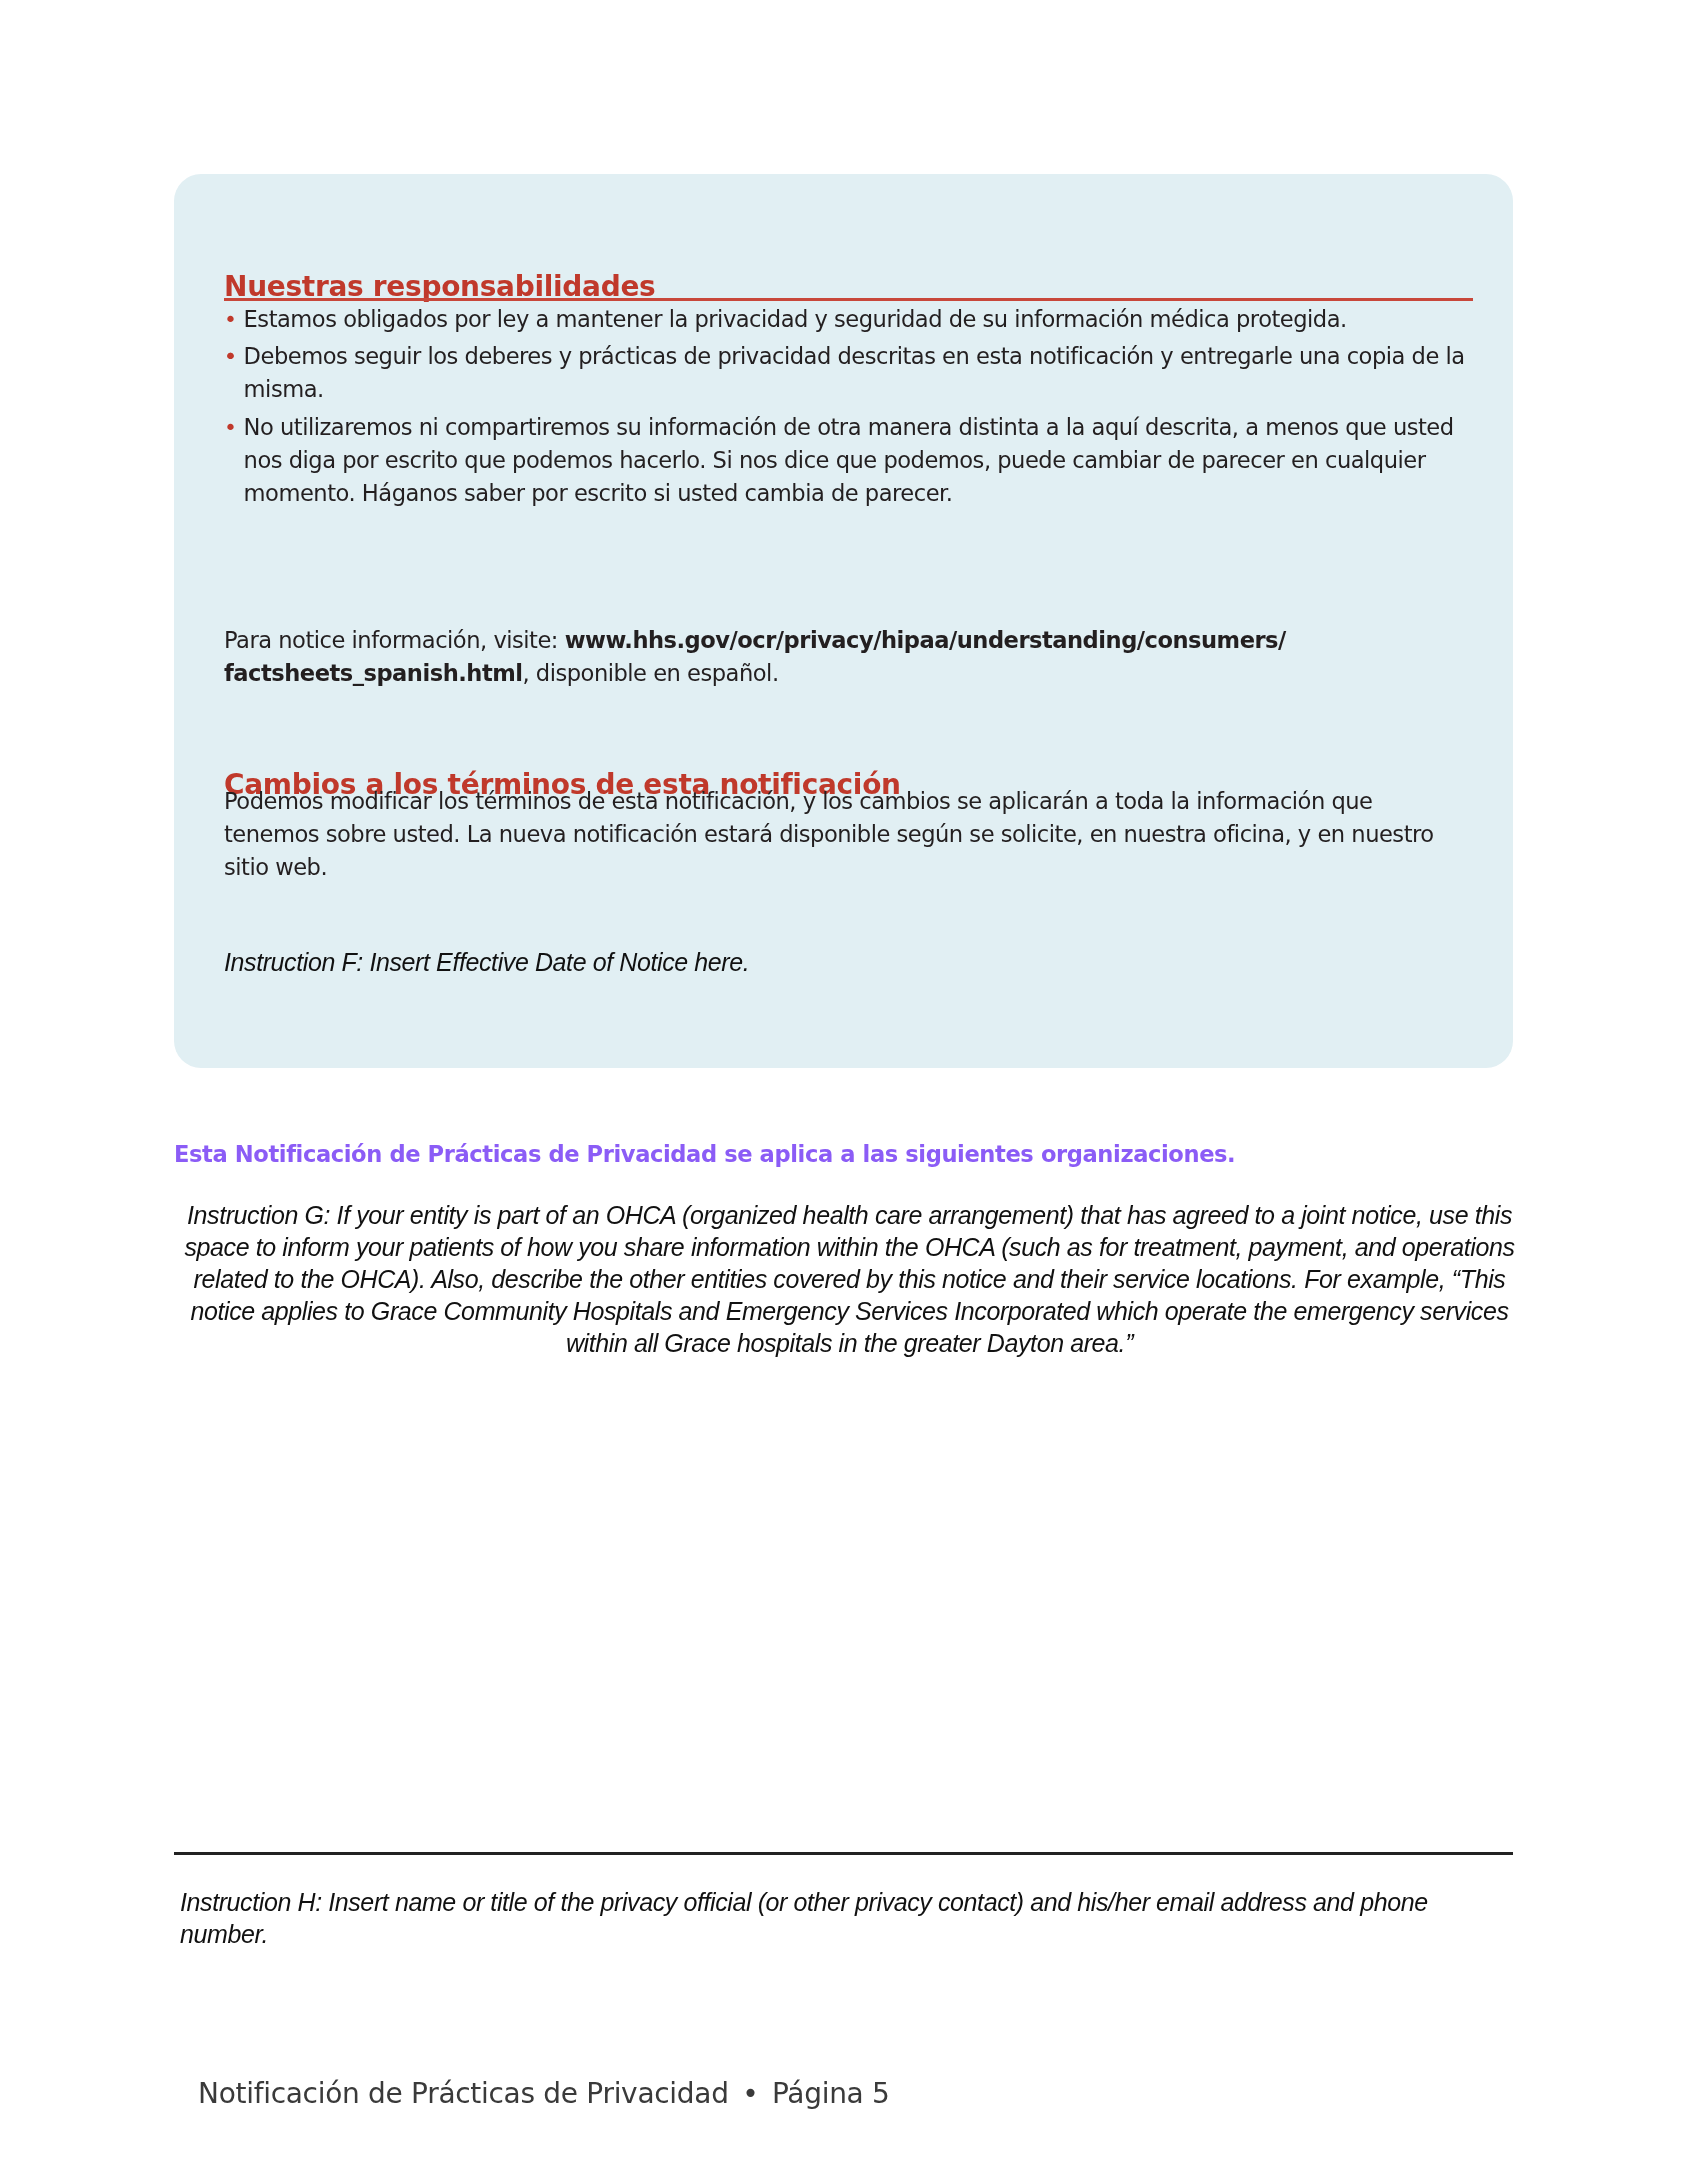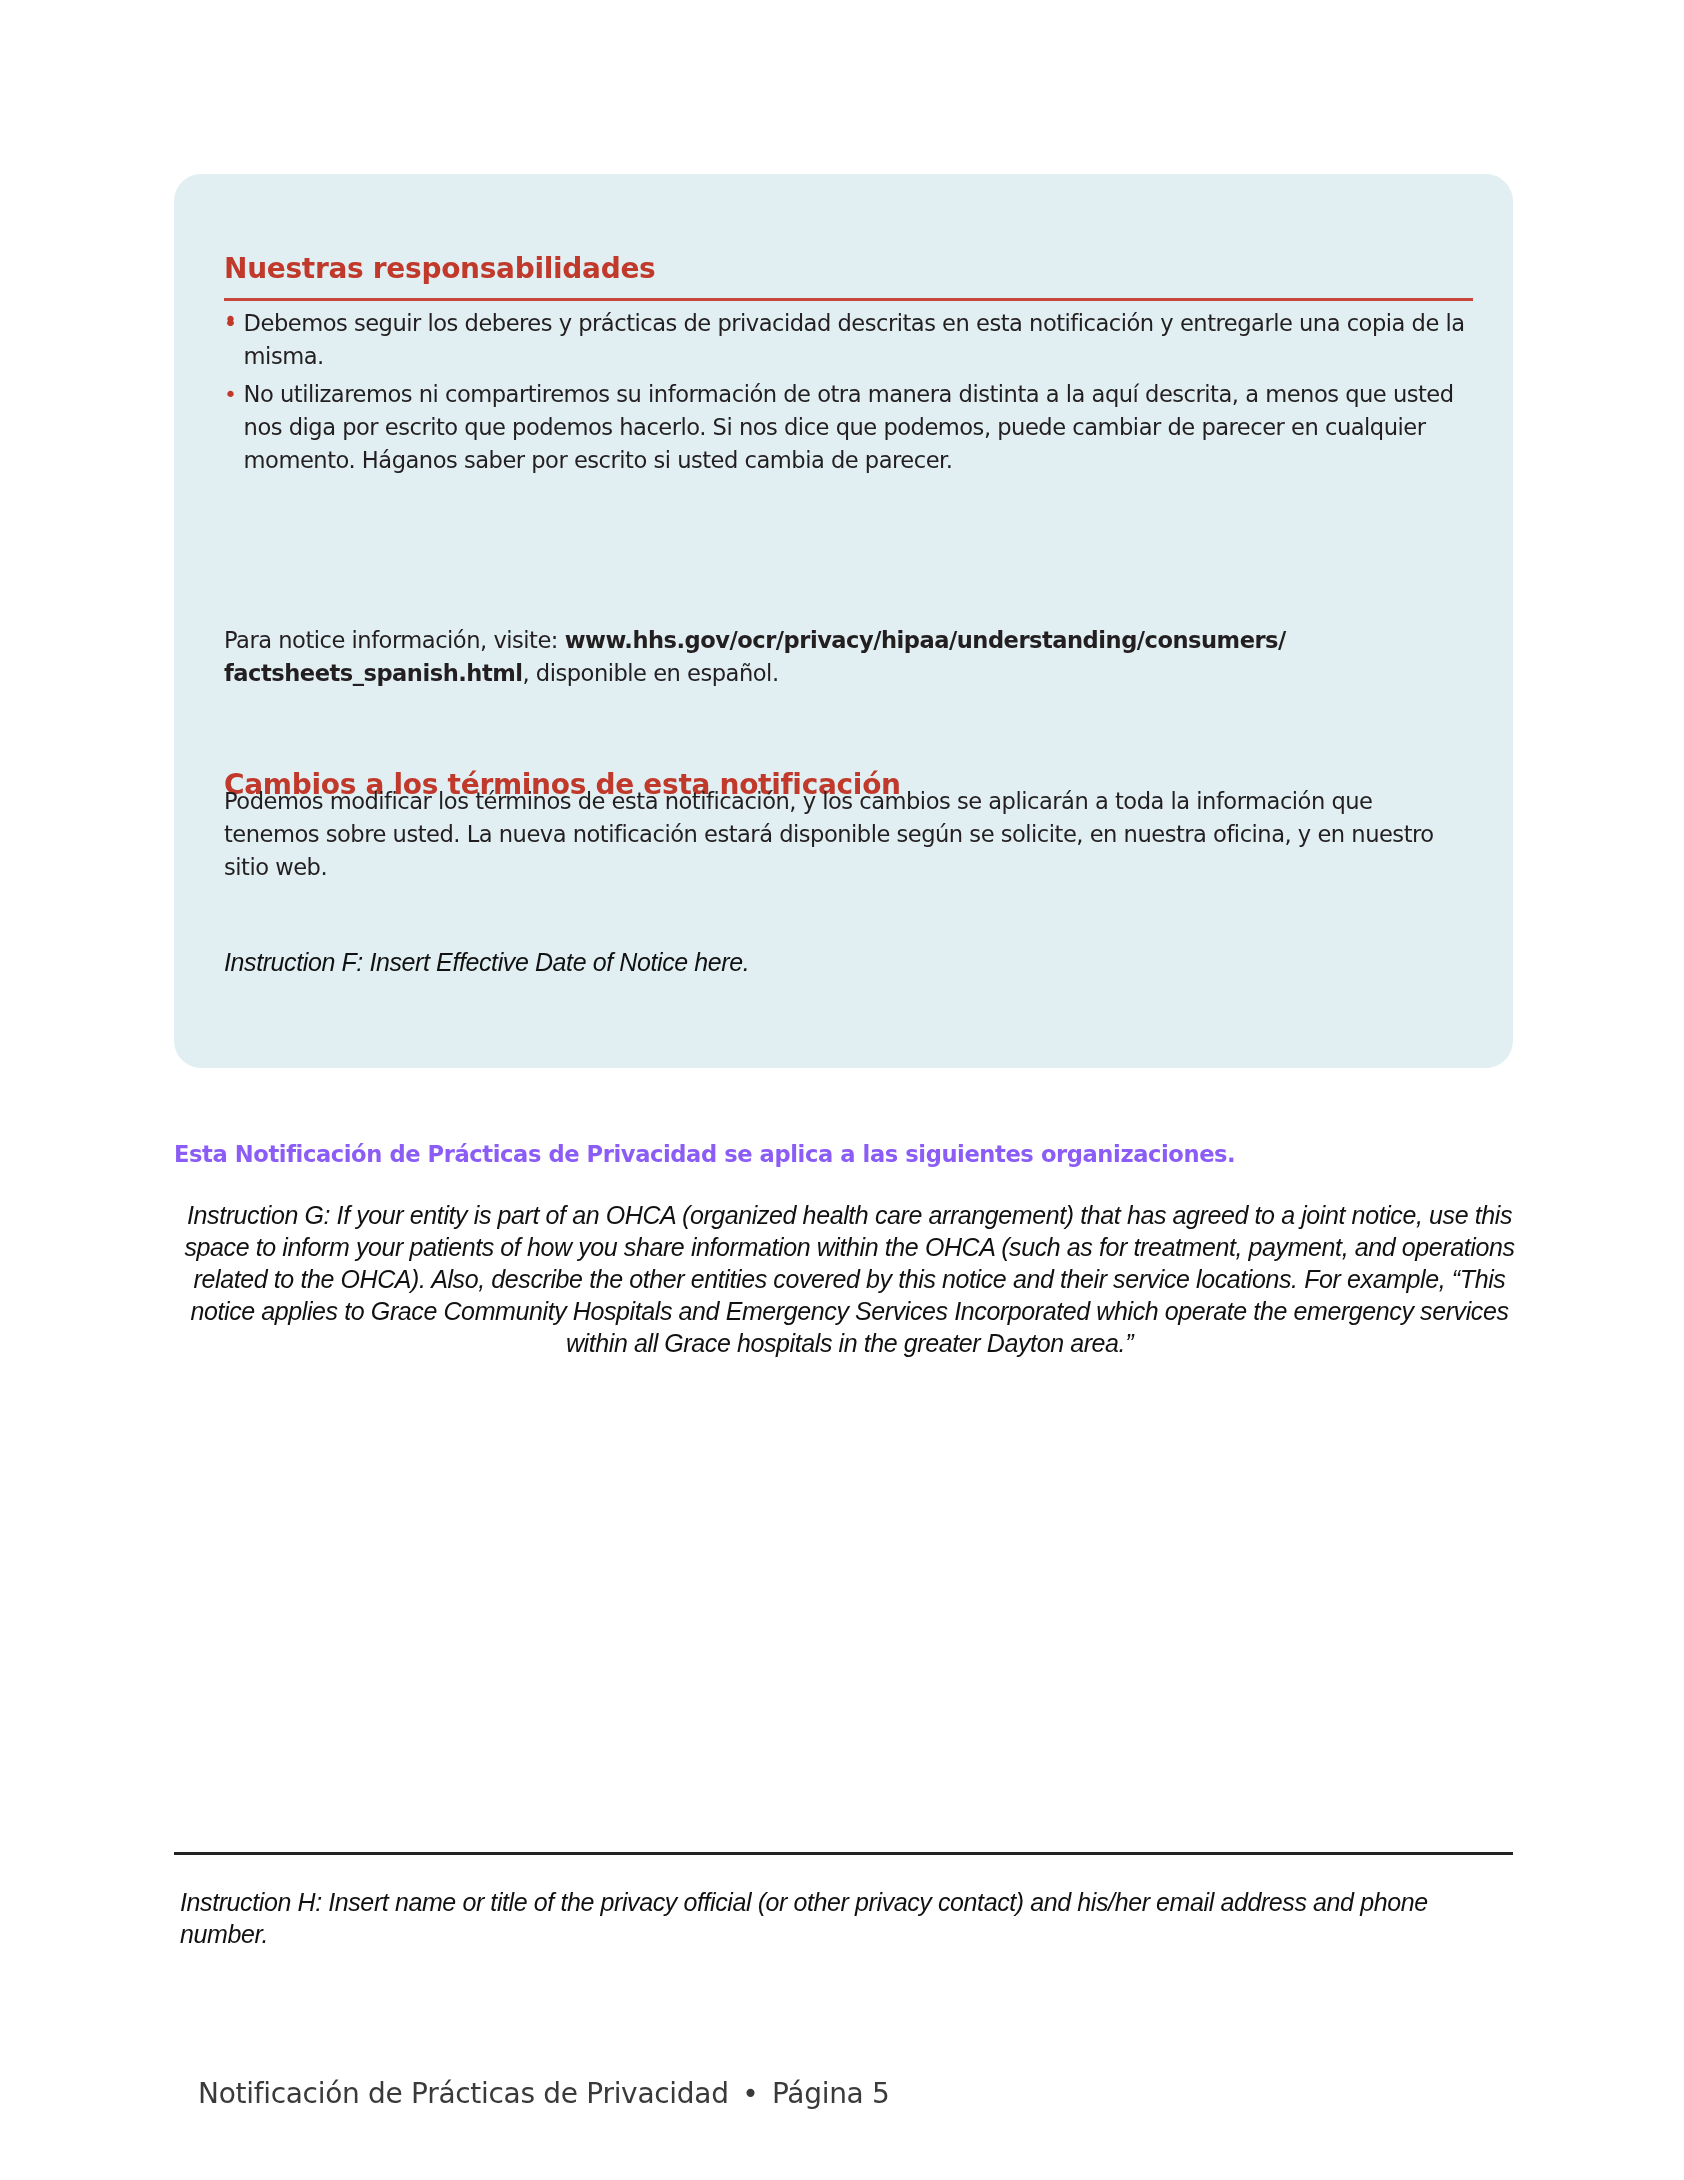--- a/index.html
+++ b/index.html
@@ -9,21 +9,21 @@
   }
   .panel {
     position: absolute; left: 174px; top: 174px; width: 1339px; height: 894px;
     background: #e1eff3; border-radius: 27px;
   }
   .panel-inner { position: absolute; left: 50px; top: 0; width: 1249px; }
   .h-red {
     position: absolute; left: 0; color: #c0392b; font-weight: bold;
     font-size: 28px; letter-spacing: -0.3px; white-space: nowrap;
   }
-  .h1 { top: 78px; text-align: center; }
+  .h1 { top: 96px; text-align: center; }
   .red-rule {
     position: absolute; left: 0; top: 124px; width: 1249px; height: 3.4px; background: #c8473a;
   }
   .bullets { position: absolute; left: 0; top: 129px; width: 1249px; margin: 0; padding: 0; list-style: none; }
   .bullets li {
     position: relative; padding-left: 19.6px; font-size: 22.6px; line-height: 33px;
     margin-bottom: 4.3px; color: #231f20; letter-spacing: -0.5px;
   }
   .bullets li .dot {
     position: absolute; left: 0; top: 0; color: #c0392b; font-size: 22px;
@@ -55,21 +55,21 @@
   .footer .sep { margin: 0 13.6px; }
 </style>
 </head>
 <body>
 
 <div class="panel">
   <div class="panel-inner">
     <div class="h-red h1">Nuestras responsabilidades</div>
     <div class="red-rule"></div>
     <ul class="bullets">
-      <li><span class="dot">•</span></li>
+      <li><span class="dot">•</span><span>Estamos obligados por ley a mantener la privacidad y seguridad de su información médica protegida.</span></li>
       <li><span class="dot">•</span></li>
       <li><span class="dot">•</span><span>Debemos seguir los deberes y prácticas de privacidad descritas en esta notificación y entregarle una copia de la misma.</span></li>
       <li><span class="dot">•</span><span>No utilizaremos ni compartiremos su información de otra manera distinta a la aquí descrita, a menos que usted nos diga por escrito que podemos hacerlo. Si nos dice que podemos, puede cambiar de parecer en cualquier momento. Háganos saber por escrito si usted cambia de parecer.</span></li>
     </ul>
     <div class="para p-link"><span>Para notice información, visite: </span><b>www.hhs.gov/ocr/privacy/hipaa/understanding/consumers/ factsheets_spanish.html</b><span>, disponible en español.</span></div>
     <div class="h-red h2">Cambios a los términos de esta notificación</div>
     <div class="para p-changes">Podemos modificar los términos de esta notificación, y los cambios se aplicarán a toda la información que tenemos sobre usted. La nueva notificación estará disponible según se solicite, en nuestra oficina, y en nuestro sitio web.</div>
     <div class="instr instr-f">Instruction F: Insert Effective Date of Notice here.</div>
   </div>
 </div>

